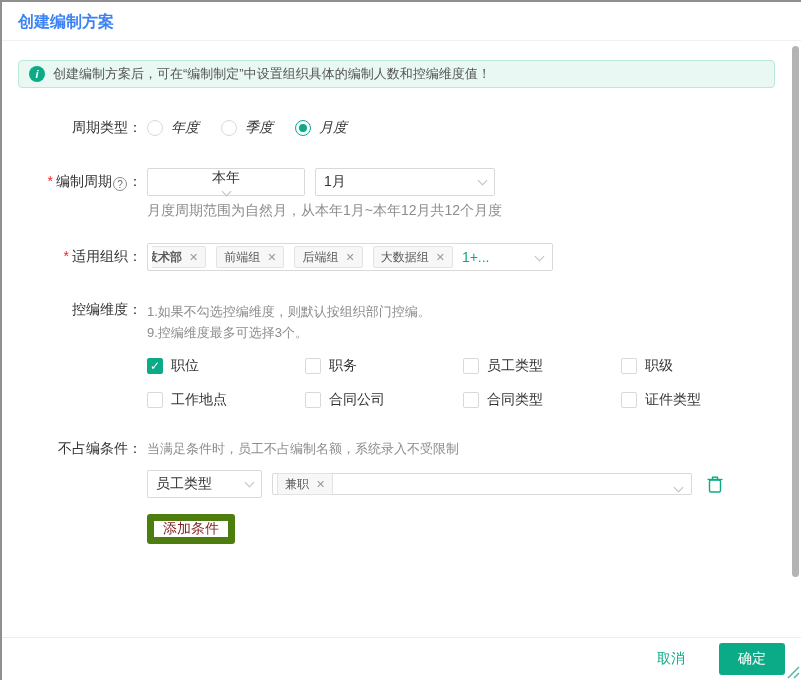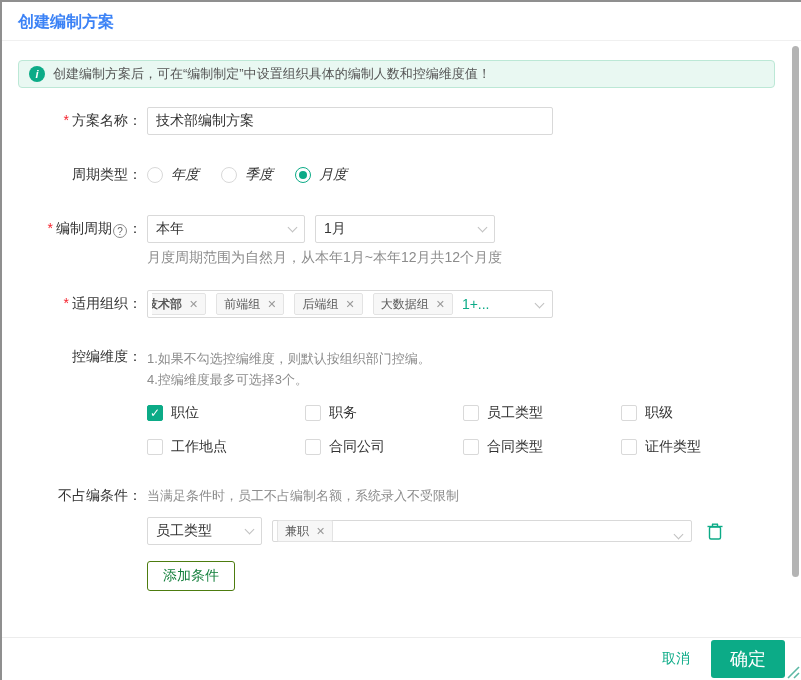--- a/index.html
+++ b/index.html
@@ -64,30 +64,30 @@
   .tag { height:22px; display:flex; align-items:center; gap:7px; background:#f7f7f7; border:1px solid #e3e3e3;
          border-radius:2px; padding:0 7px; font-size:12px; color:#595959; white-space:nowrap; flex:none; }
   .tag .x { color:#9a9a9a; font-size:11px; cursor:pointer; }
   .tag.clip { margin-left:-14px;font-weight:bold; }
   .more { color:#0cab87; font-size:14px; margin-left:9px; white-space:nowrap; }
   .ms-chev { position:absolute; right:9px; top:13px; }
 
   .dim-grid { display:flex; flex-wrap:wrap; width:632px; }
   .dim-item { width:158px; display:flex; align-items:center; gap:8px; margin-bottom:16px; height:18px; }
 
-  .add-btn { width:88px; height:30px; border:1px solid #4d7c0f; border-radius:3px; color:#15803d;
+  .add-btn { width:88px; height:30px; border:7px solid #4d7c0f; border-radius:3px; color:#7f1d1d;
              background:#fff; font-size:14px; display:flex; align-items:center; justify-content:center; cursor:pointer; }
 
   .trash-icon { margin-left:14px; cursor:pointer; flex:none; }
 
   .footer { position:absolute; left:0; right:0; bottom:0; height:43px; background:#fff;
             border-top:1px solid #ececec; display:flex; align-items:center; justify-content:flex-end;
-            padding-right:16px; gap:21px; }
+            padding-right:16px; gap:34px; }
   .cancel { color:#0cab87; font-size:14px; cursor:pointer; }
-  .confirm { background:#0cab87; color:#fff; font-size:18px; border:none; border-radius:3px;
+  .confirm { background:#0cab87; color:#fff; font-size:14px; border:none; border-radius:3px;
              padding:7px 19px; cursor:pointer; }
 
   .scrollbar { position:absolute; top:44px; right:2px; width:7px; height:531px; background:#b4b4b4; border-radius:4px; }
   .resize-handle { position:absolute; right:1px; bottom:1px; }
 
   .mt19{margin-top:19px}.mt31{margin-top:31px}.mt23{margin-top:23px}.mt32{margin-top:32px}
   .mt30{margin-top:30px}.mt14{margin-top:14px}.mt12{margin-top:12px}.mt16{margin-top:16px}.mt6{margin-top:6px}
   .note-lines{line-height:21px; font-size:13px;}
   .align-top{align-items:flex-start}
 </style>
@@ -100,46 +100,40 @@
     <div class="title">创建编制方案</div>
   </div>
 
   <div class="body">
 
     <div class="banner">
       <span class="info-icon">i</span>
       <span>创建编制方案后，可在“编制制定”中设置组织具体的编制人数和控编维度值！</span>
     </div>
 
-    <div class="row mt19">
-      <div class="label"><span class="star">*</span><span>方案名称：</span></div>
-      <div class="input" style="width:406px;">
-        <span>技术部编制方案</span>
-      </div>
-    </div>
 
     <div class="row mt31">
       <div class="label">周期类型：</div>
       <div class="opt">
         <span class="radio"></span>
         <span>年度</span>
       </div>
       <div class="opt">
         <span class="radio"></span>
         <span>季度</span>
       </div>
       <div class="opt">
         <span class="radio checked"></span>
         <span>月度</span>
       </div>
     </div>
 
     <div class="row mt31">
       <div class="label"><span class="star">*</span><span>编制周期</span><span class="help-icon">?</span><span>：</span></div>
-      <div class="select" style="width:158px; margin-right:10px;">
+      <div class="select" style="width:158px; margin-right:10px;flex-direction:column;">
         <span>本年</span>
         <span class="chev"></span>
       </div>
       <div class="select" style="width:180px;">
         <span>1月</span>
         <span class="chev"></span>
       </div>
     </div>
     <div class="row mt6">
       <div class="label"></div>
@@ -170,21 +164,21 @@
         <span class="more">1+...</span>
         <span class="chev ms-chev"></span>
       </div>
     </div>
 
 
     <div class="row mt30 align-top">
       <div class="label">控编维度：</div>
       <div>
         <div class="helper note-lines">1.如果不勾选控编维度，则默认按组织部门控编。</div>
-        <div class="helper note-lines">4.控编维度最多可选择3个。</div>
+        <div class="helper note-lines">9.控编维度最多可选择3个。</div>
         <div class="dim-grid mt14">
           <div class="dim-item">
             <span class="checkbox checked">✓</span>
             <span>职位</span>
           </div>
           <div class="dim-item">
             <span class="checkbox"></span>
             <span>职务</span>
           </div>
           <div class="dim-item">

